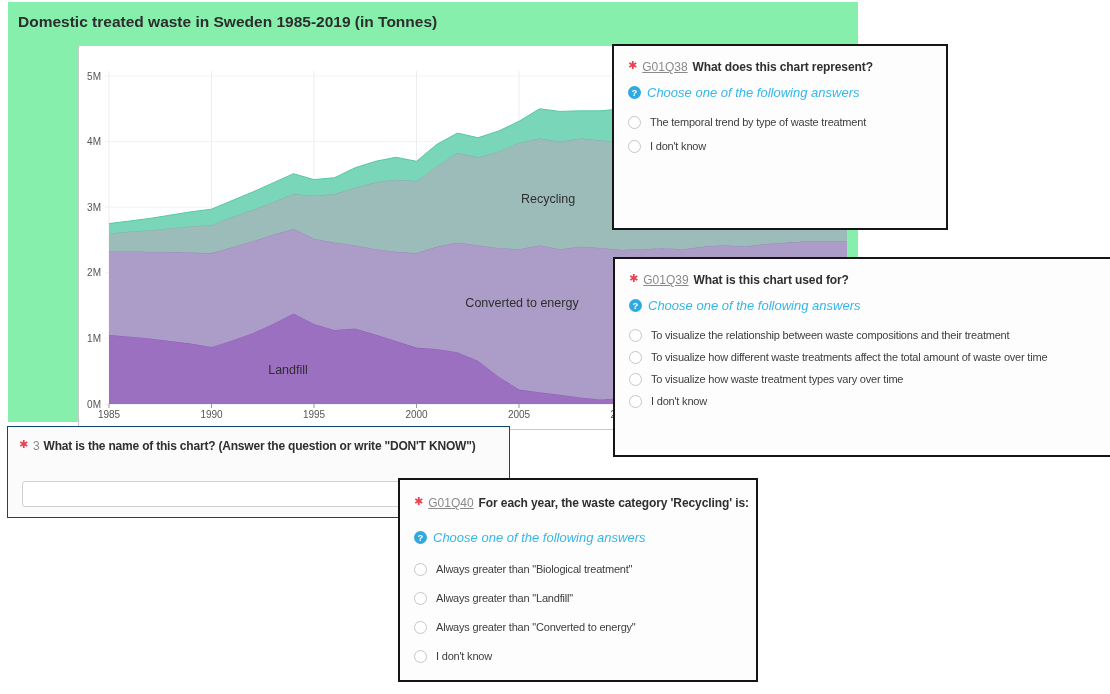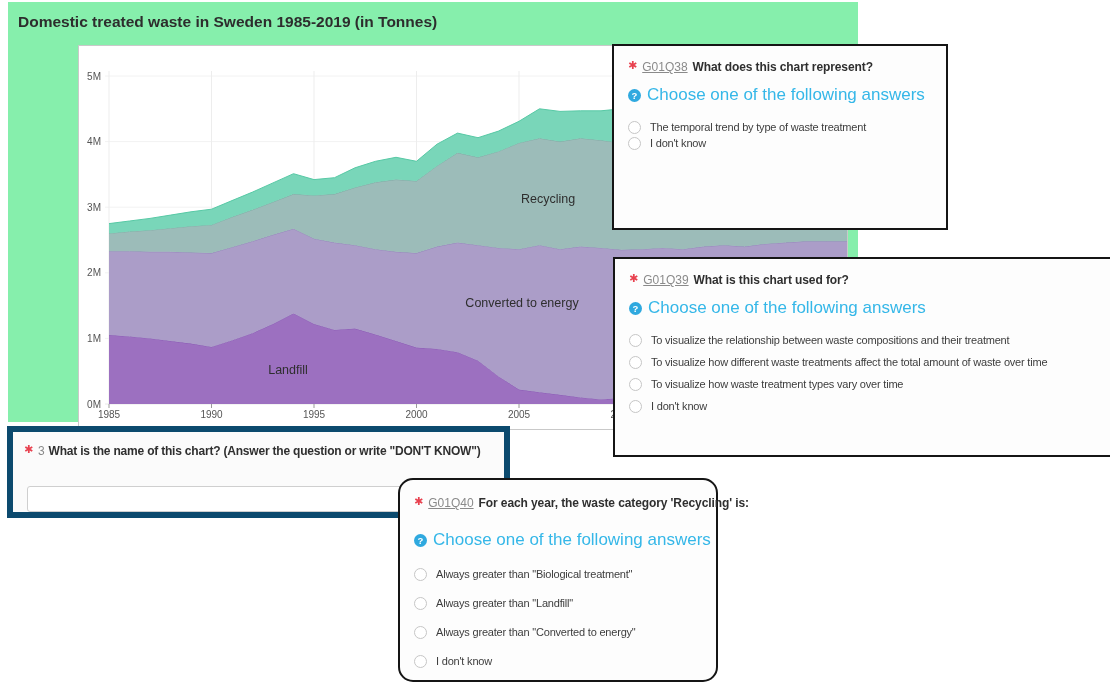--- a/index.html
+++ b/index.html
@@ -8,42 +8,42 @@
   .abs{position:absolute;}
 
   
   .chart-container{left:8px;top:2px;width:850px;height:420px;background:#86efac;z-index:1;}
   .chart-title{left:10px;top:11px;font-size:15.5px;font-weight:bold;color:#2d2d2d;white-space:nowrap;}
   .chart-panel{left:70px;top:43px;width:770px;height:385px;background:#ffffff;border:1px solid #c9c9c9;box-sizing:border-box;}
   .chart-panel svg{position:absolute;left:0;top:0;}
   .area-label{position:absolute;transform:translate(-50%,-50%);font-size:12.5px;color:#2e2e2e;white-space:nowrap;z-index:2;}
 
   
-  .open-q-panel{left:7px;top:426px;width:503px;height:92px;background:#fbfbfb;border:6px solid #0c4a6e;box-sizing:border-box;z-index:3;}
+  .open-q-panel{left:7px;top:426px;width:503px;height:92px;background:#fbfbfb;border:1px solid #0c4a6e;box-sizing:border-box;z-index:3;}
   .open-q-line{position:absolute;left:11px;top:11px;font-size:12px;white-space:nowrap;letter-spacing:-0.2px;}
   .open-q-line .q-num{color:#8a8a8a;font-weight:normal;margin-right:4px;}
   .open-q-line b{color:#2f2f2f;}
   .open-q-input{position:absolute;left:14px;top:54px;width:470px;height:26px;background:#fff;border:1px solid #cfcfcf;border-radius:3px;box-sizing:border-box;outline:none;font-size:12px;padding:0 8px;}
 
   
   .qbox{background:#fdfdfd;border:2px solid #151515;box-sizing:border-box;padding:0 14px;z-index:5;}
   .qbox1{left:612px;top:44px;width:336px;height:186px;}
   .qbox2{left:613px;top:257px;width:540px;height:200px;}
-  .qbox3{left:398px;top:478px;width:320px;height:204px;border-radius:15px;}
+  .qbox3{left:398px;top:478px;width:360px;height:204px;}
   .q-header{margin-top:13px;white-space:nowrap;font-size:12px;}
   .qbox3 .q-header{margin-top:15px;}
   .req-mark{color:#e8414f;font-size:11px;margin-right:5px;vertical-align:2px;}
   .q-code{color:#8a8a8a;margin-right:5px;text-decoration:underline;}
   .q-text{color:#2f2f2f;font-weight:bold;letter-spacing:-0.1px;text-align:right;}
   .q-hint{margin-top:11px;display:flex;align-items:center;gap:6px;white-space:nowrap;}
   .qbox3 .q-hint{margin-top:20px;}
   .q-hint-icon{display:inline-block;width:13px;height:13px;border-radius:50%;background:#2fa9df;color:#fff;
                font-size:9.5px;font-weight:bold;line-height:13px;text-align:center;flex:0 0 13px;}
-  .q-hint-text{color:#35b7e8;font-size:17px;}
-  .q-options{margin-top:14px;display:flex;flex-direction:column;gap:0;}
+  .q-hint-text{color:#35b7e8;font-size:13px;font-style:italic;}
+  .q-options{margin-top:14px;display:flex;flex-direction:column;gap:8px;}
   .qbox2 .q-options{gap:6px;}
   .qbox3 .q-options{margin-top:16px;gap:13px;}
   .q-option{display:flex;align-items:center;gap:9px;height:16px;cursor:pointer;}
   .radio{display:inline-block;width:13px;height:13px;border-radius:50%;border:1px solid #c6c6c6;background:#fff;box-sizing:border-box;flex:0 0 13px;}
   .opt-label{font-size:11px;color:#3d3d3d;white-space:nowrap;letter-spacing:-0.2px;}
 </style>
 </head>
 <body>
 
 <div class="abs chart-container">

